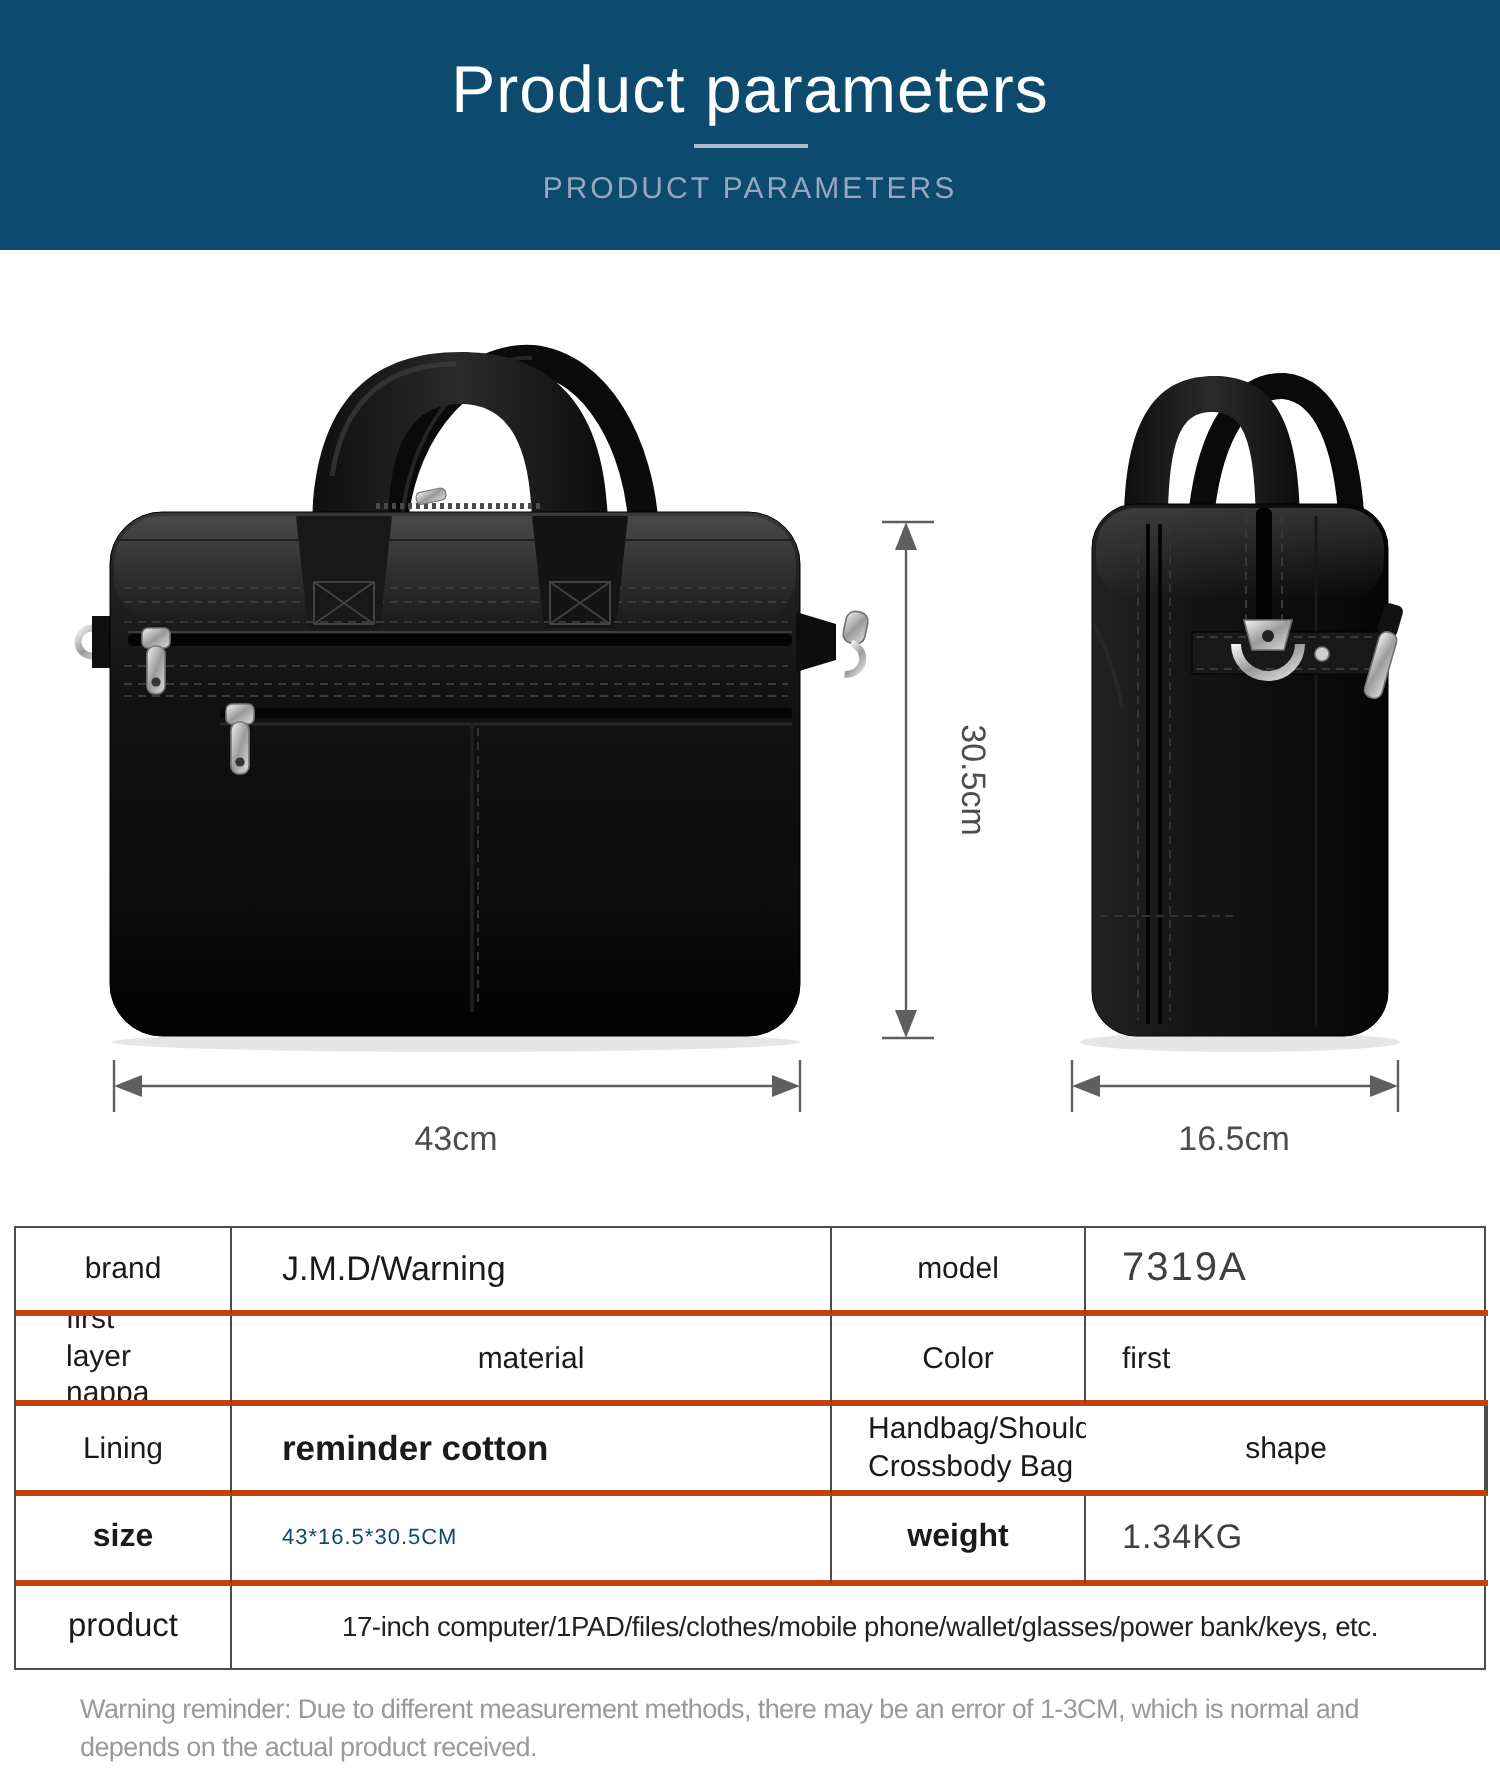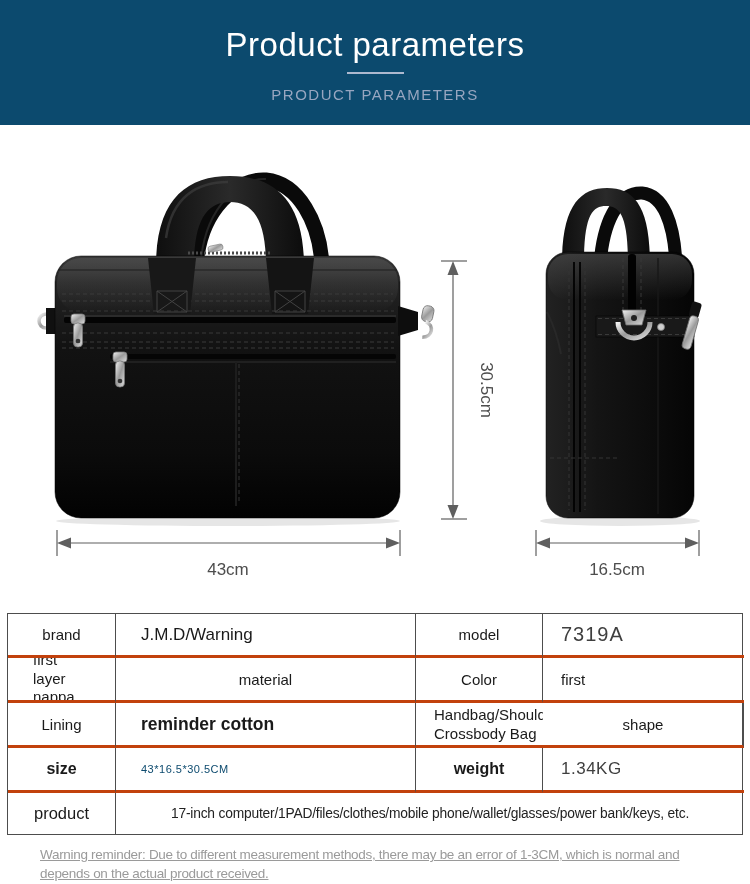--- a/index.html
+++ b/index.html
@@ -51,21 +51,21 @@
   .v-shape{font-size:15px;line-height:1.3;}
   .v-size{font-size:11px;color:#0c4a6e;letter-spacing:.5px;}
   .v-weight{font-size:17px;color:#3f3f3f;letter-spacing:.5px;}
   .v-capacity{
     grid-column:2 / span 3;justify-content:center;padding:0 8px;
     font-size:13.8px;letter-spacing:-.2px;color:#222;
   }
   
   .warning{
     position:absolute;left:40px;top:846px;width:660px;
-    font-size:13.5px;line-height:1.38;color:#9a9a9a;letter-spacing:-.3px;text-decoration:underline;
+    font-size:13.5px;line-height:1.38;color:#9a9a9a;letter-spacing:-.3px;
   }
 </style>
 </head>
 <body>
 
 <div class="banner">
   <h1 class="banner-title">Product parameters</h1>
   <div class="banner-divider"></div>
   <div class="banner-subtitle">PRODUCT PARAMETERS</div>
 </div>

